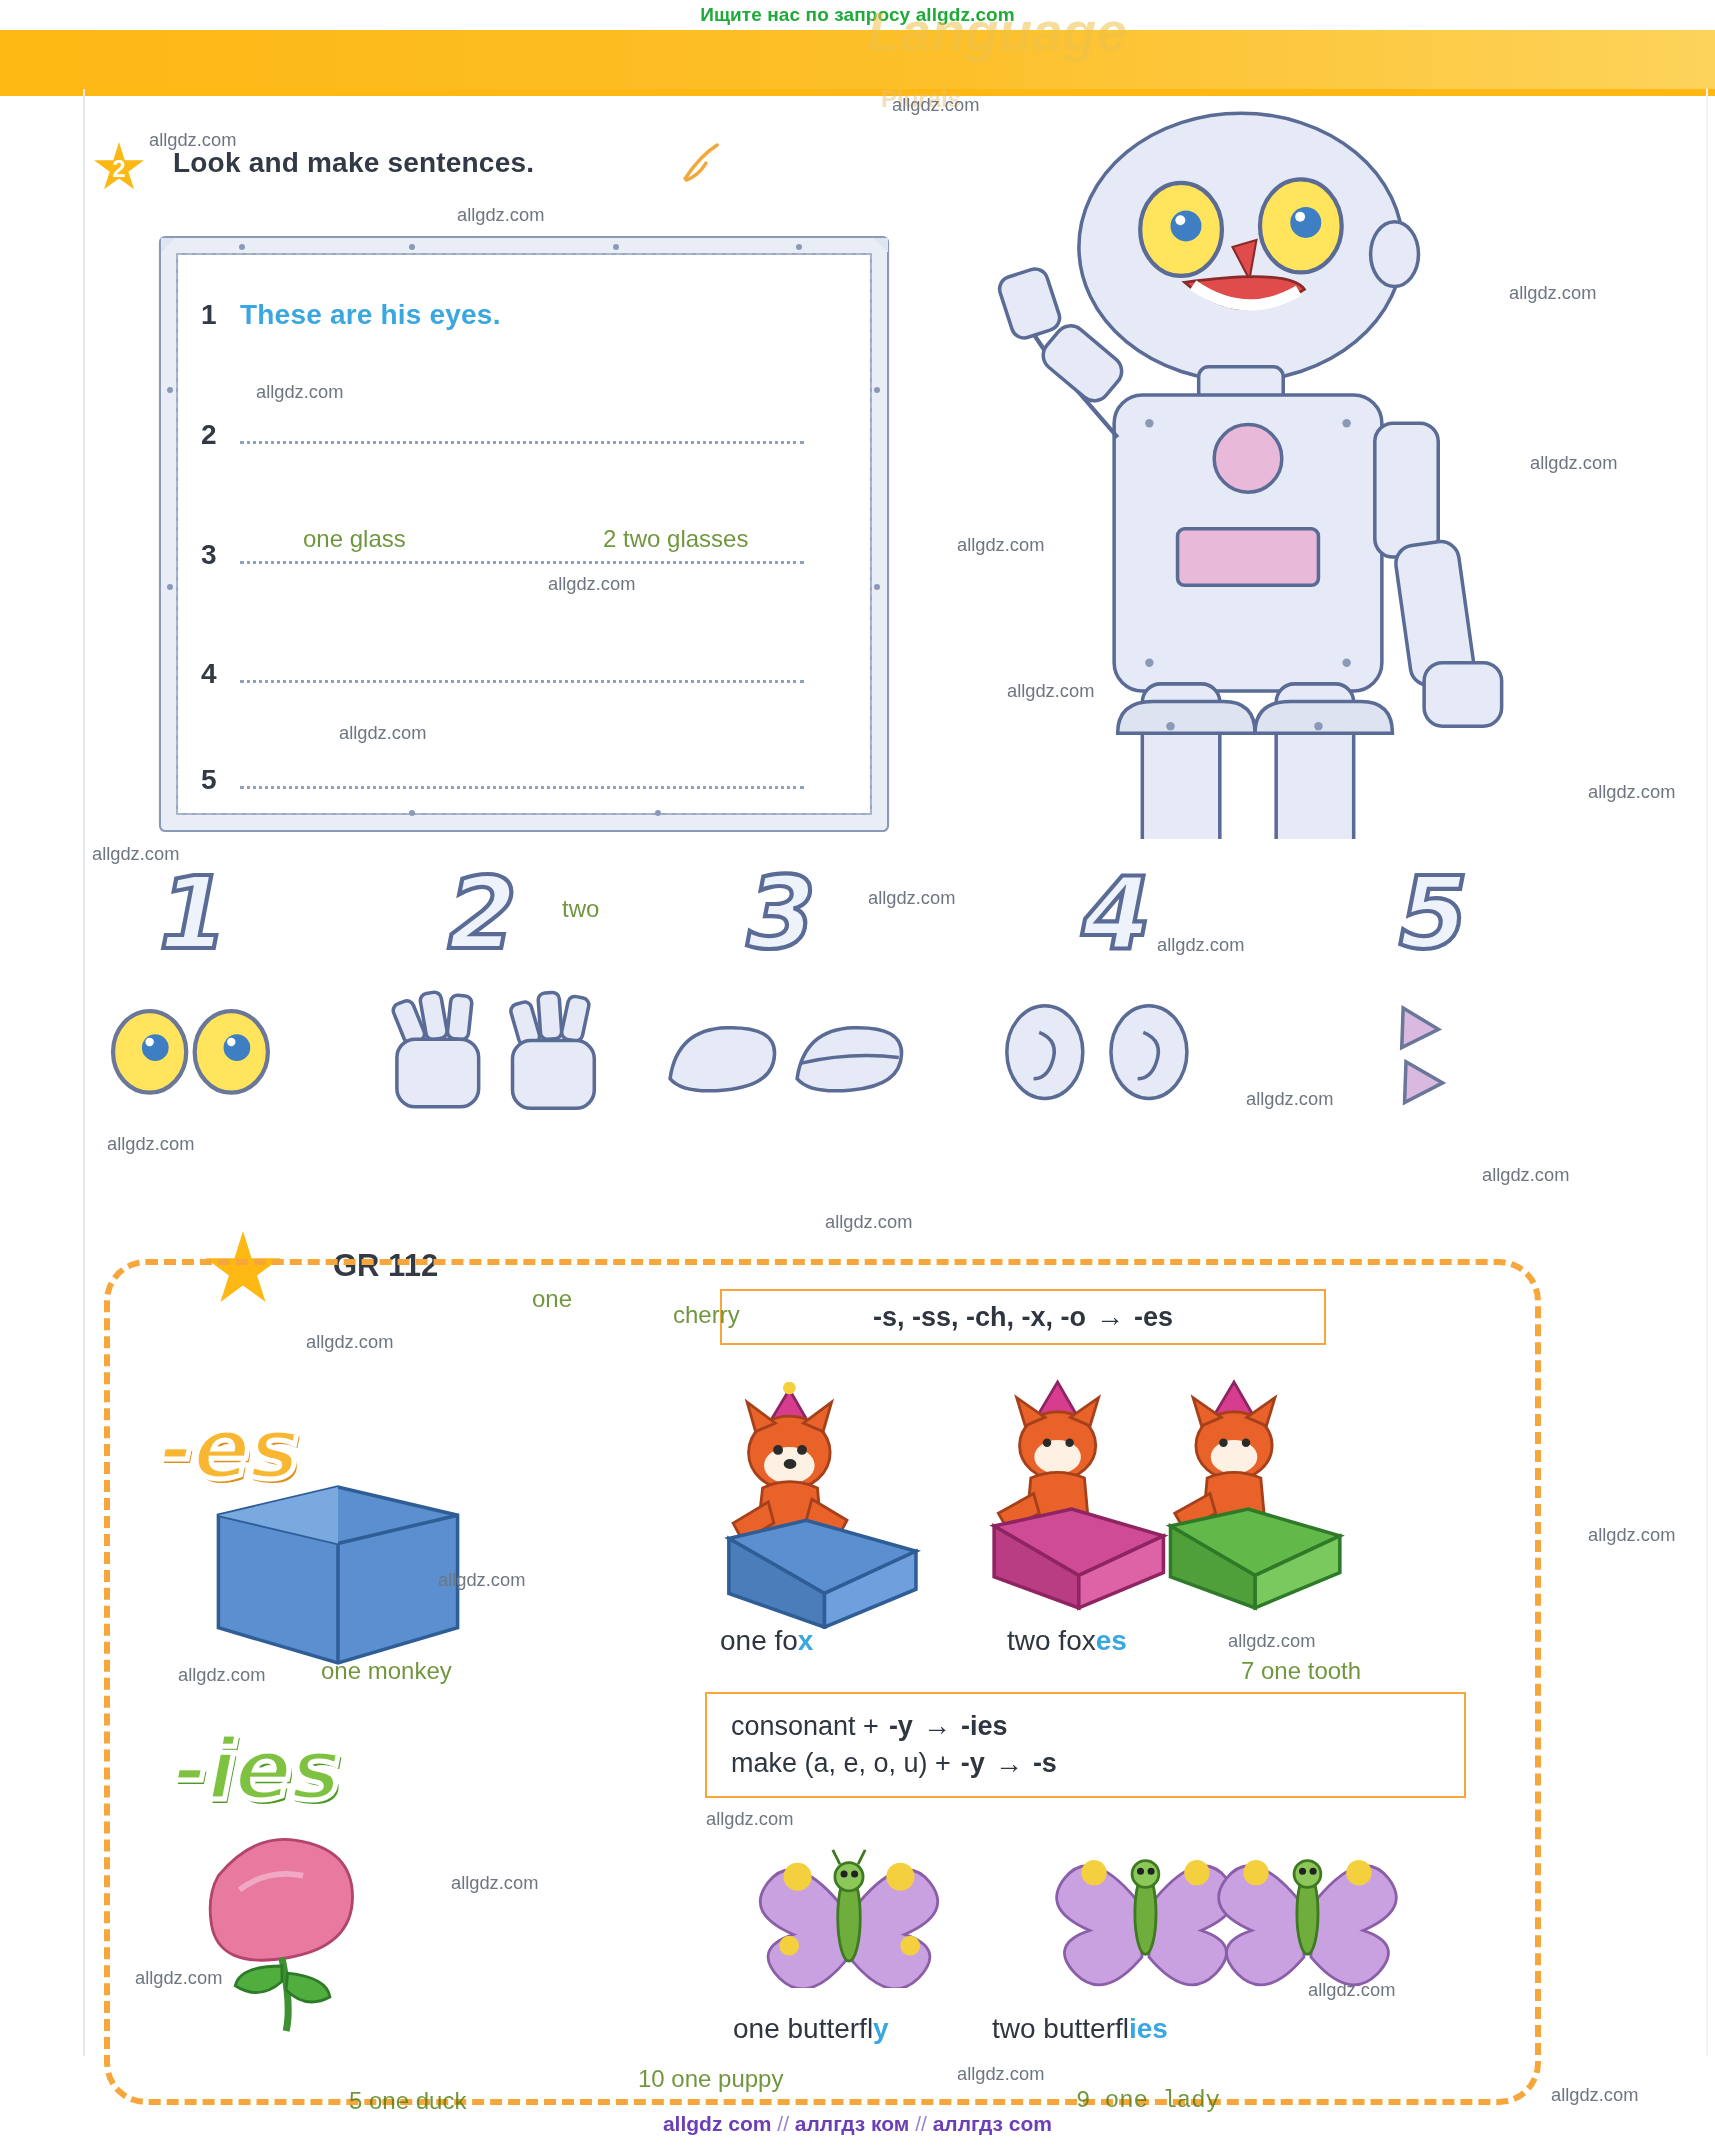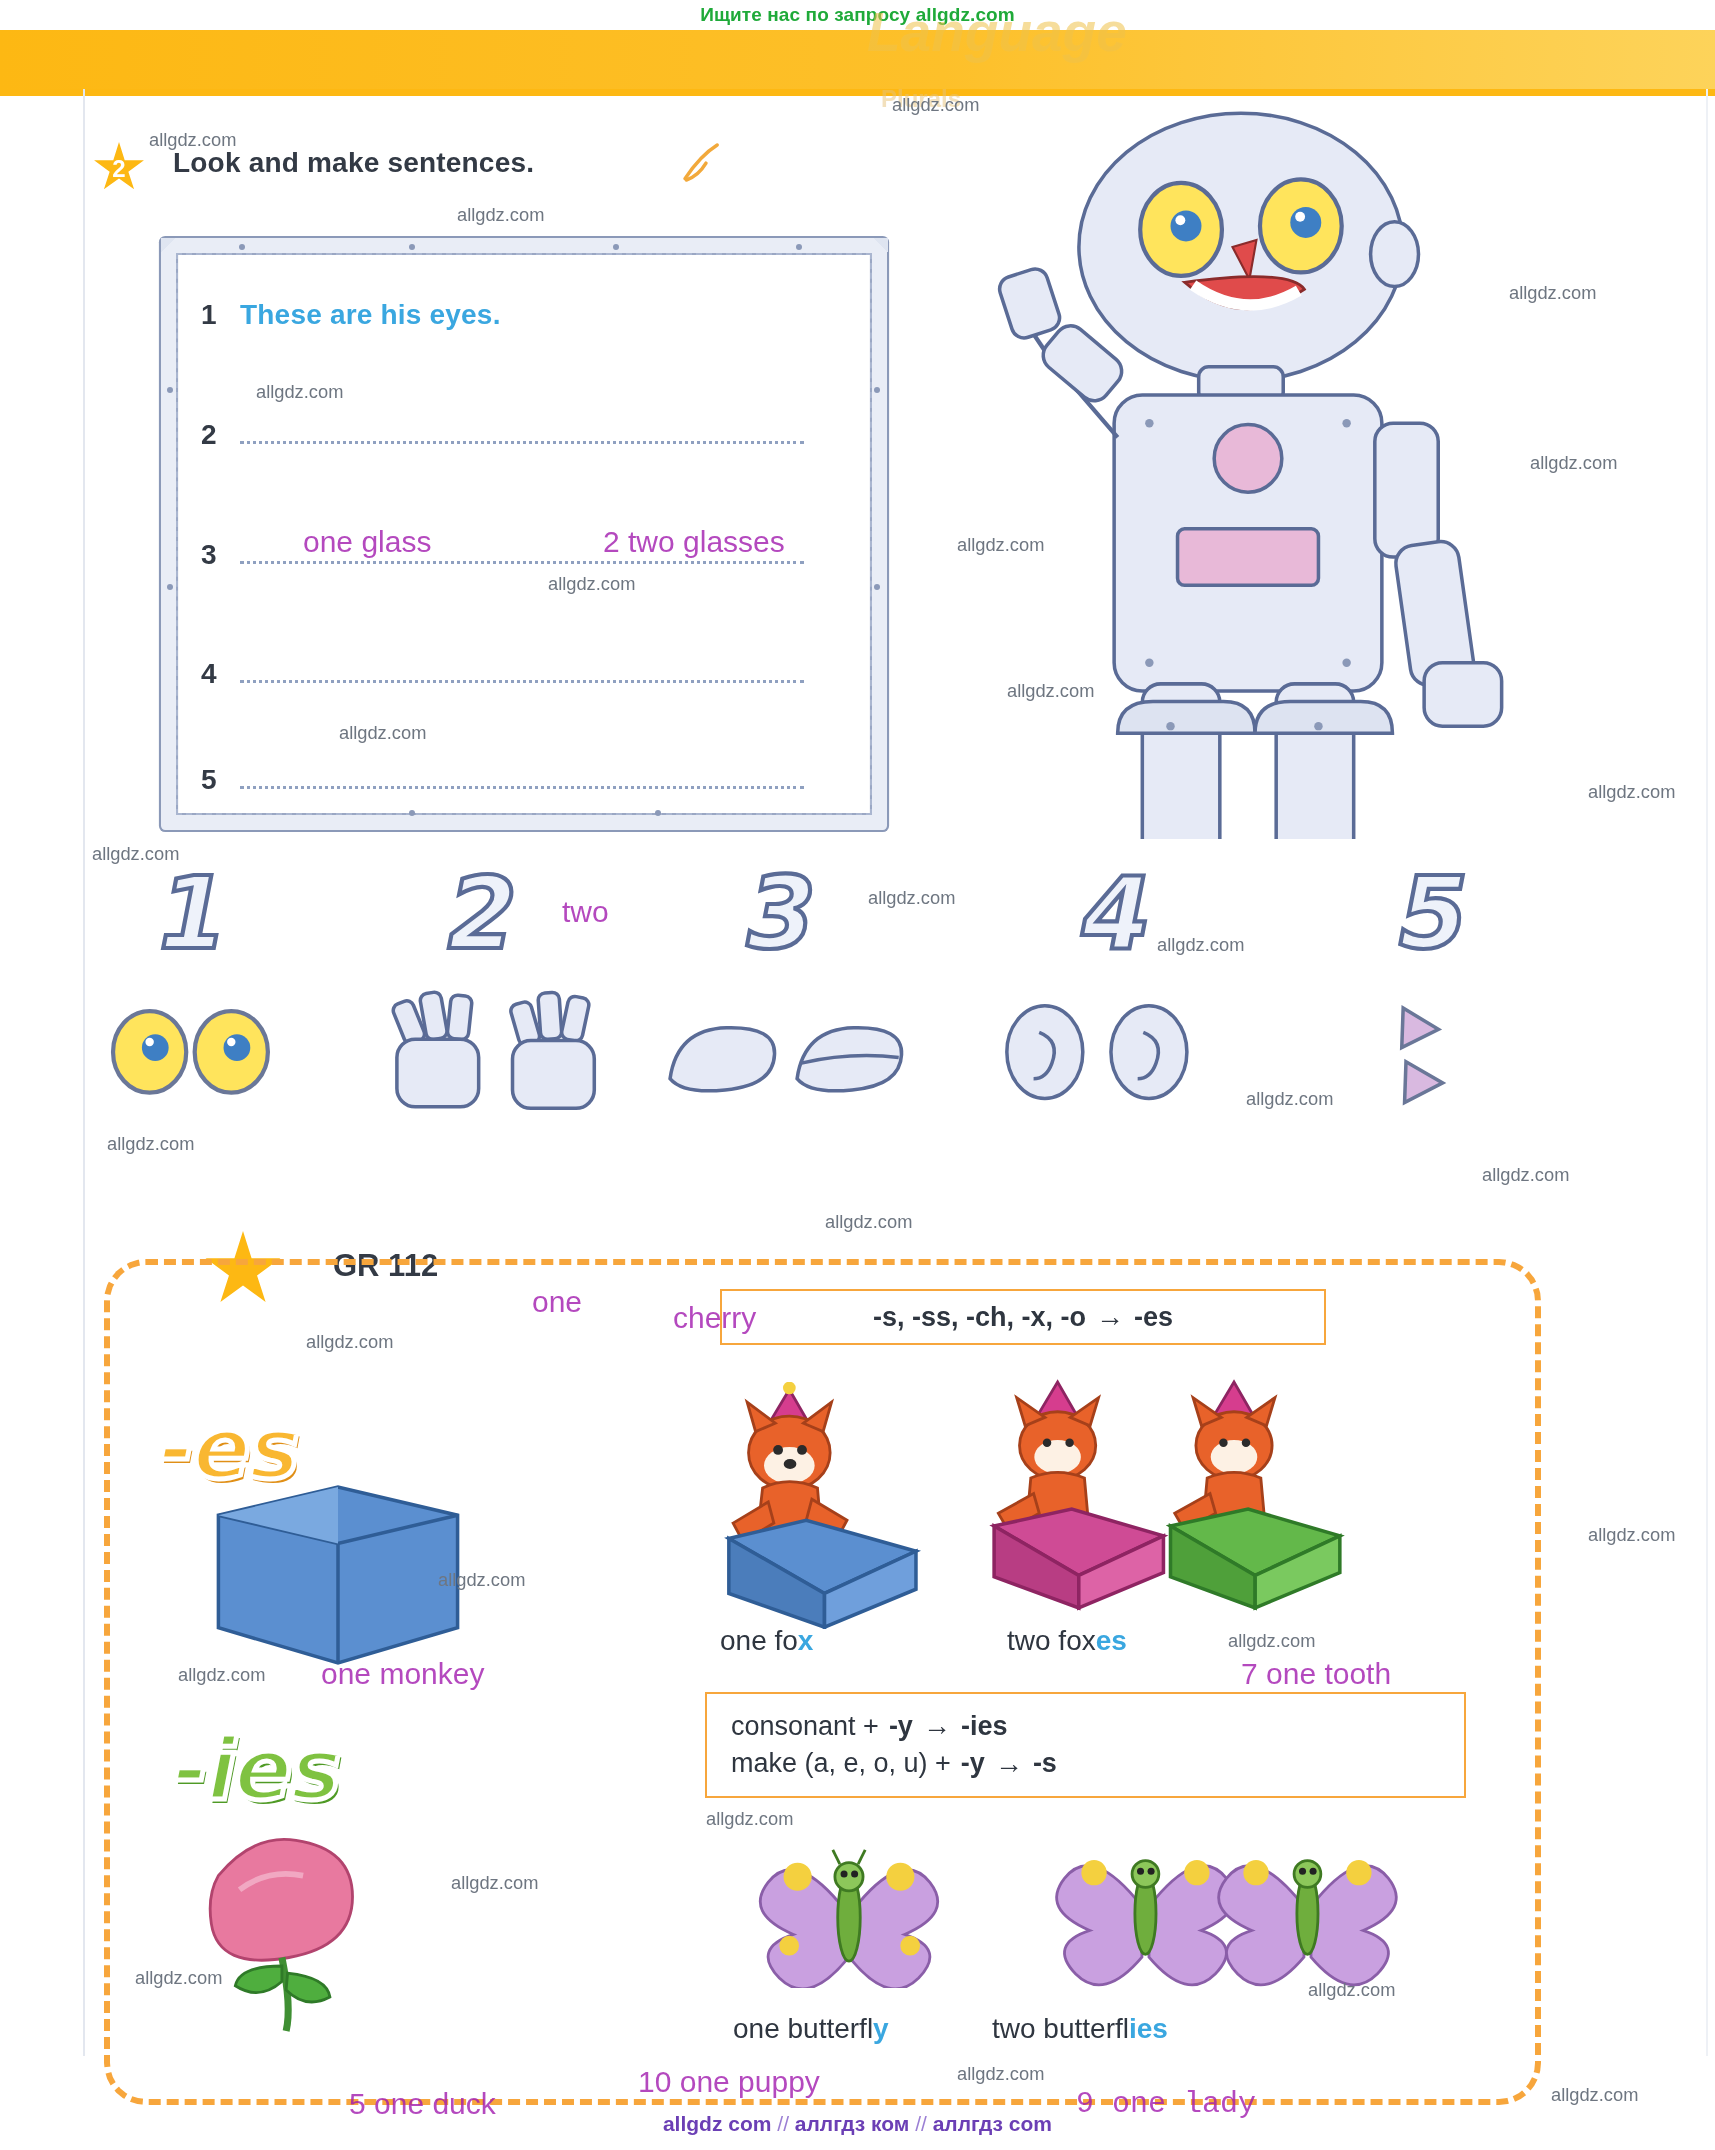--- a/index.html
+++ b/index.html
@@ -162,21 +162,21 @@
   }
 
   
   .footer {
     position:absolute; bottom: 15.5px; left:0; width:1715px;
     text-align:center; font-size: 21px; color:#6b3fb5; font-weight:bold;
   }
   .footer .sep { color:#9b7fd4; font-weight:normal; }
 
   .ghostword {
-    position:absolute; color:#a21caf; font-size:30px; opacity:.8;
+    position:absolute; color:#4d7c0f; font-size:24px; opacity:.8;
   }
 </style>
 </head>
 <body>
 
 <div class="top-promo">Ищите нас по запросу allgdz.com</div>
 
 <div class="header-band"></div>
 <div class="header-ghost">Language</div>
 <div class="header-ghost2">Plurals</div>

